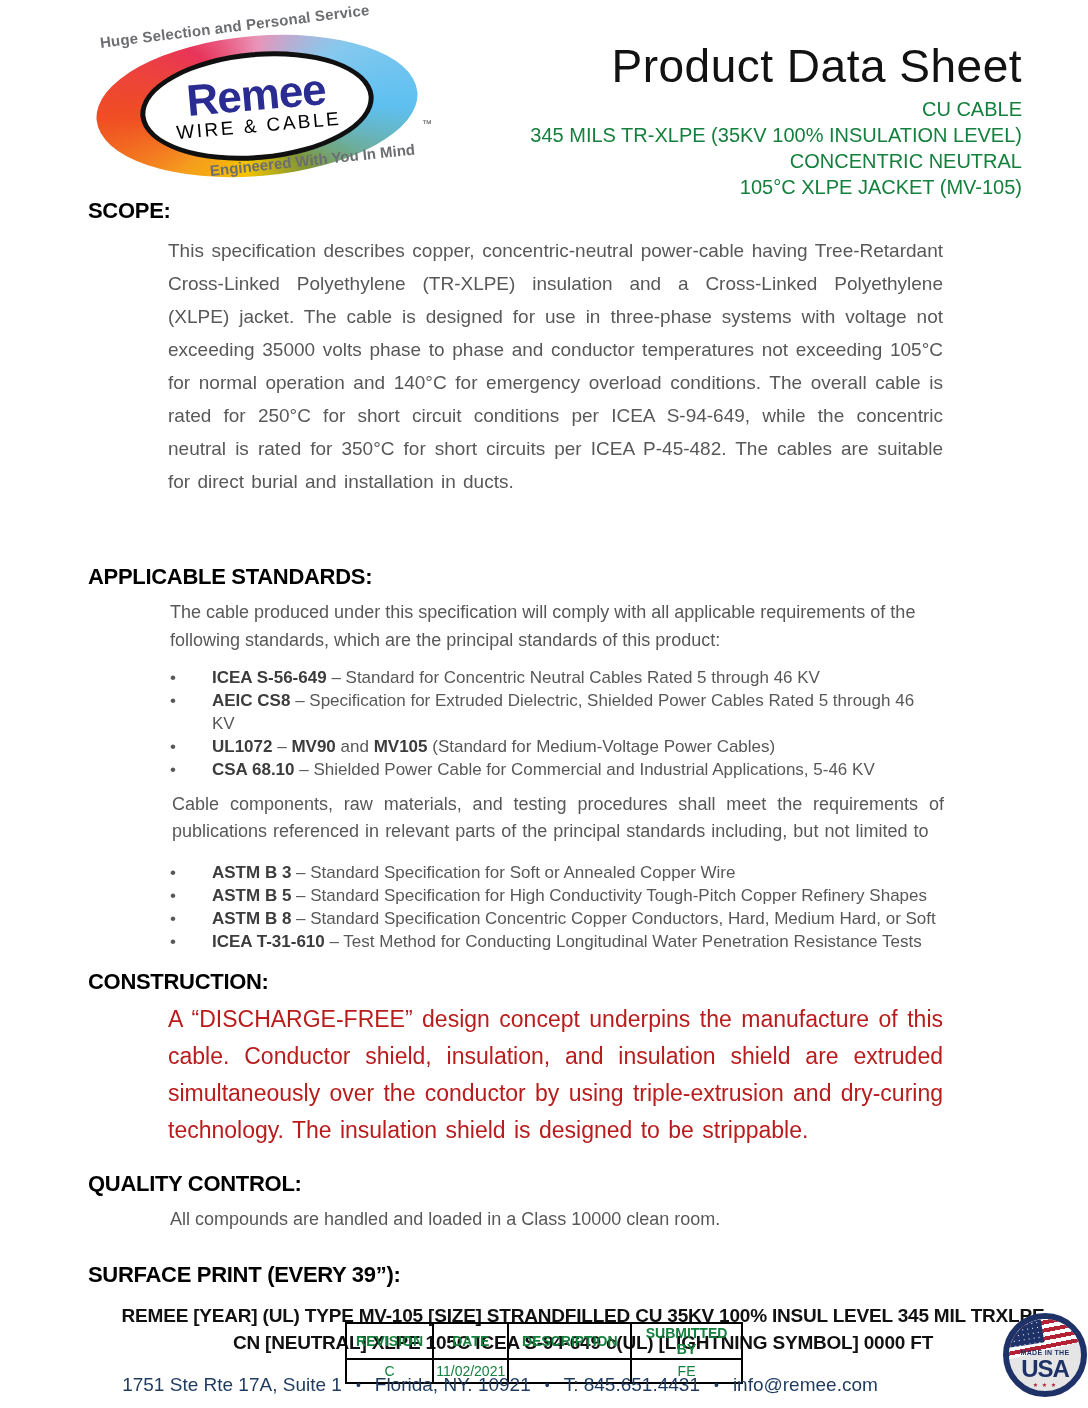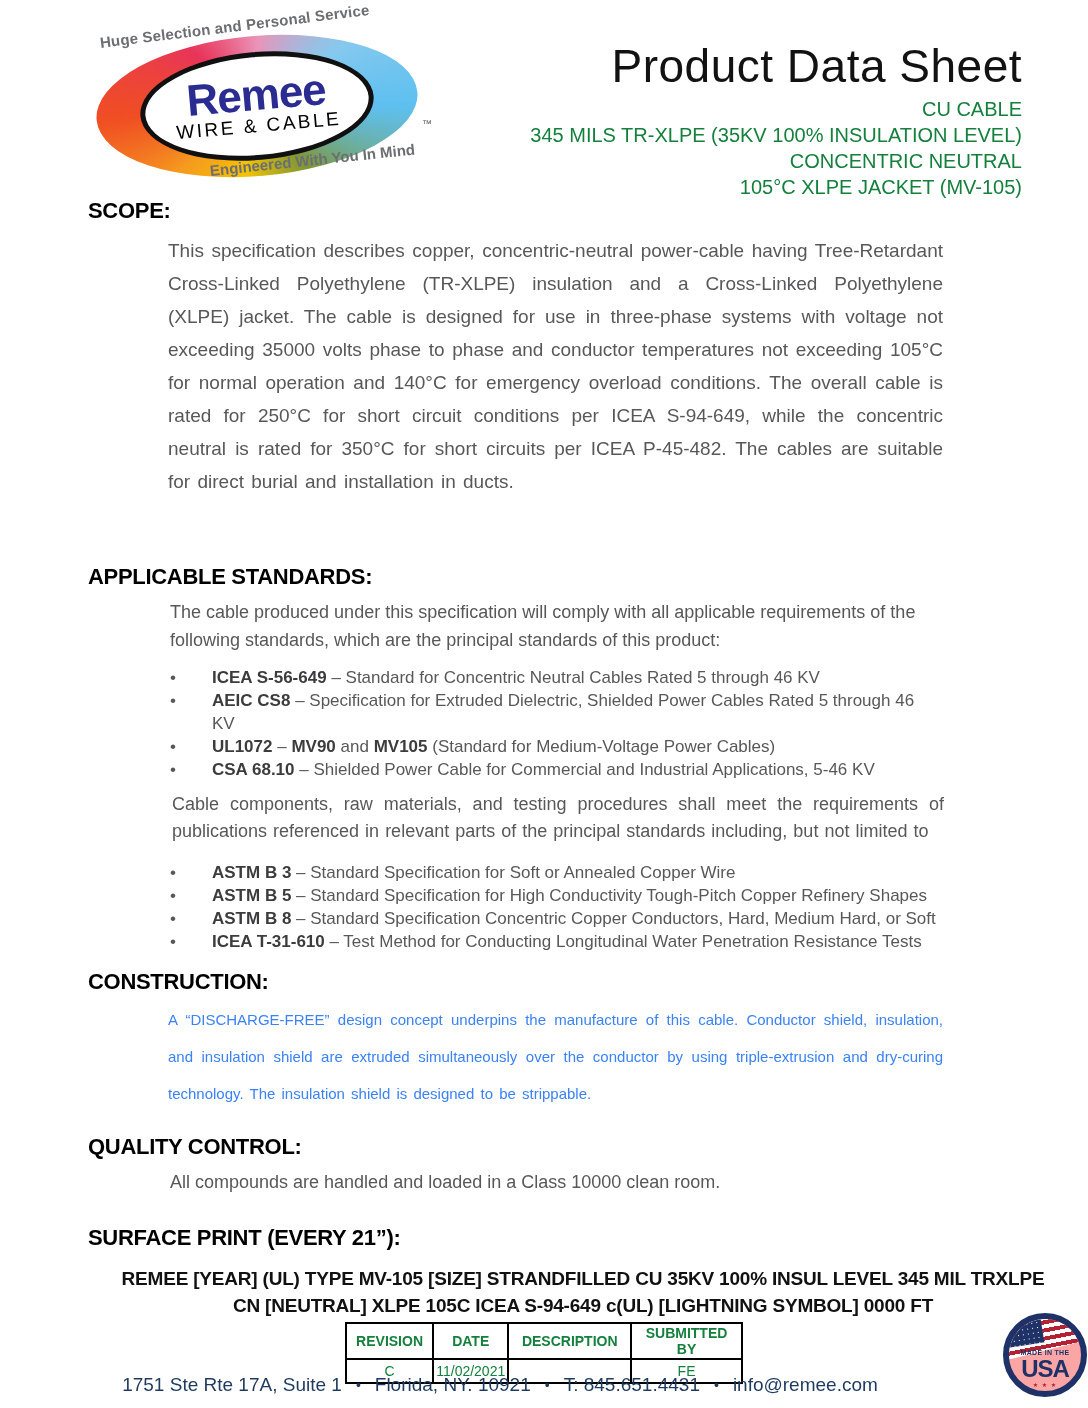--- a/index.html
+++ b/index.html
@@ -51,21 +51,21 @@
   .bullets li{
     position:relative;padding-left:44px;color:#58585a;font-size:17px;line-height:23px;
   }
   .bullets li::before{content:"\2022";position:absolute;left:2px;color:#58585a;}
   .bullets .b{font-weight:bold;color:#3c3c3e;}
   .mid-para{
     color:#58585a;font-size:18px;line-height:27px;text-align:justify;
     width:772px;margin:10px 0 0 84px;word-spacing:1px;
   }
   .construction-para{
-    color:#3b82f6;font-size:15px;line-height:37px;text-align:justify;
+    color:#b91c1c;font-size:23px;line-height:37px;text-align:justify;
     width:775px;margin:6px 12px 0 80px;word-spacing:2px;
   }
   .q-line{color:#58585a;font-size:18px;line-height:29px;margin:0 0 0 82px;}
   .sp-wrap{width:930px;text-align:center;margin:14px 0 0 30px;}
   .sp-line{color:#111;font-size:19px;font-weight:bold;line-height:27px;letter-spacing:-.2px;}
   .mt-scope{margin-top:0px;}
   .mt-std{margin-top:66px;}
   .mt-con{margin-top:16px;}
   .mt-qc{margin-top:22px;}
   .mt-sp{margin-top:28px;}
@@ -81,21 +81,21 @@
   .c-rev{width:22%;}.c-date{width:19%;}.c-desc{width:31%;}.c-sub{width:28%;}
   
   .footer{
     position:absolute;left:0;top:1374px;width:1000px;text-align:center;
     color:#1e3a5f;font-size:19px;
   }
   .footer .dot{padding:0 14px;font-size:14px;vertical-align:1px;}
   
   .badge{
     position:absolute;left:1003px;top:1313px;width:72px;height:72px;border-radius:50%;
-    border:6px solid #1f3268;background:#fca5a5;overflow:hidden;
+    border:6px solid #1f3268;background:#e5e5e5;overflow:hidden;
   }
   .badge-flag{
     position:absolute;left:-8px;top:-6px;width:100px;height:40px;
     transform:rotate(-9deg);
     background:repeating-linear-gradient(178deg,#b22234 0 4px,#ffffff 4px 8px);
     clip-path:polygon(0 0,100% 0,100% 78%,0 100%);
   }
   .badge-canton{
     position:absolute;left:0;top:0;width:42%;height:70%;background:#1f3268;
     background-image:radial-gradient(#fff 0.8px,transparent 1px);
@@ -164,21 +164,21 @@
       <li><span class="b">ASTM B 8</span><span> – Standard Specification Concentric Copper Conductors, Hard, Medium Hard, or Soft</span></li>
       <li><span class="b">ICEA T-31-610</span><span> – Test Method for Conducting Longitudinal Water Penetration Resistance Tests</span></li>
     </ul>
 
     <h2 class="sec-h mt-con">CONSTRUCTION:</h2>
     <p class="construction-para">A “DISCHARGE-FREE” design concept underpins the manufacture of this cable. Conductor shield, insulation, and insulation shield are extruded simultaneously over the conductor by using triple-extrusion and dry-curing technology. The insulation shield is designed to be strippable.</p>
 
     <h2 class="sec-h mt-qc">QUALITY CONTROL:</h2>
     <p class="q-line" style="margin-top:8px">All compounds are handled and loaded in a Class 10000 clean room.</p>
 
-    <h2 class="sec-h mt-sp">SURFACE PRINT (EVERY 21”):</h2>
+    <h2 class="sec-h mt-sp">SURFACE PRINT (EVERY 39”):</h2>
     <div class="sp-wrap">
       <div class="sp-line">REMEE [YEAR] (UL) TYPE MV-105 [SIZE] STRANDFILLED CU 35KV 100% INSUL LEVEL 345 MIL TRXLPE</div>
       <div class="sp-line">CN [NEUTRAL] XLPE 105C ICEA S-94-649 c(UL) [LIGHTNING SYMBOL] 0000 FT</div>
     </div>
 
   </div>
 
   <table class="rev-table">
     <thead>
       <tr>

